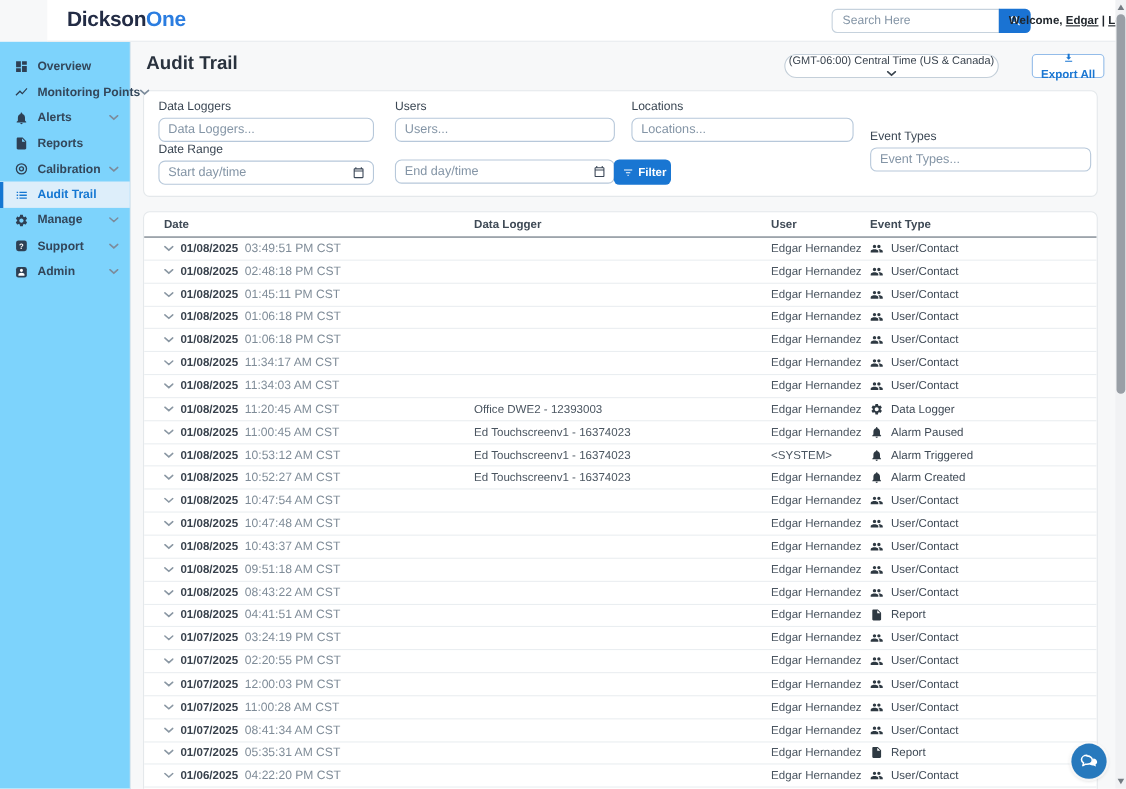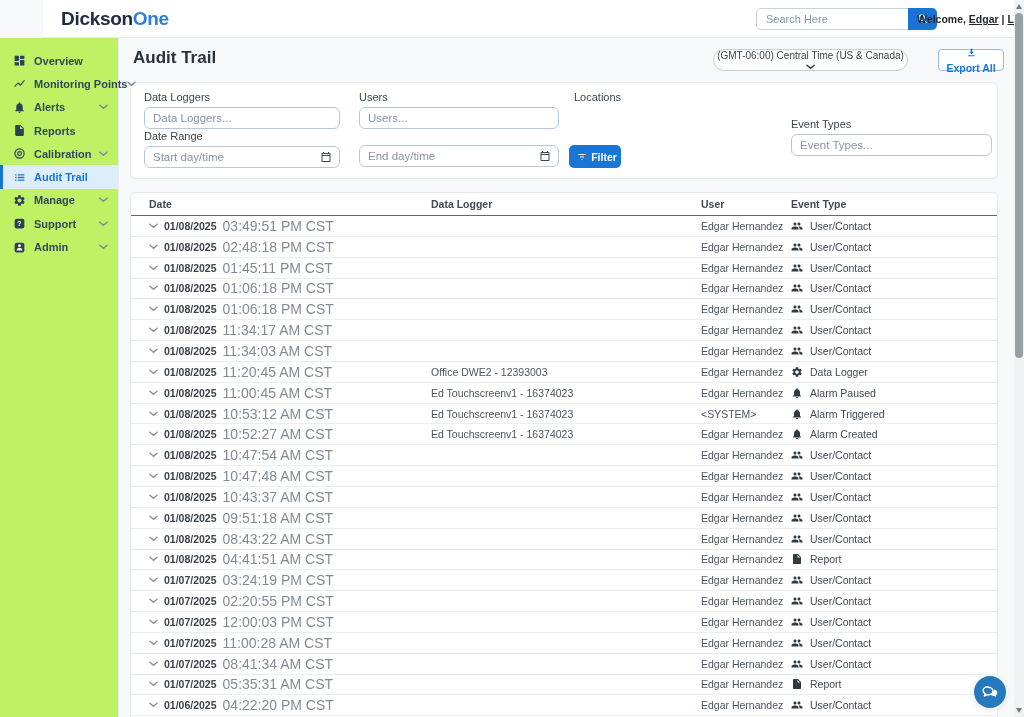--- a/index.html
+++ b/index.html
@@ -15,21 +15,21 @@
   .logo .p1{color:#232c45;} .logo .p2{color:#2b7de0;}
   .search-wrap{position:absolute;left:713px;top:8px;height:22px;display:flex;}
   .search-input{width:153px;height:22px;border:1px solid #c6d2dd;border-radius:5px 0 0 5px;
     padding:0 9px;font-size:11px;color:#37404a;outline:none;}
   .search-input::placeholder{color:#8495a6;}
   .search-btn{width:29px;height:22px;margin-left:-1px;background:#1a73d3;border:none;
     border-radius:0 5px 5px 0;display:flex;align-items:center;justify-content:center;cursor:pointer;}
   .welcome{position:absolute;right:14px;top:13px;font-size:10.5px;font-weight:bold;color:#1f252b;white-space:nowrap;}
   .welcome a{color:#1f252b;text-decoration:underline;cursor:pointer;}
   
-  .sidebar{position:absolute;left:0;top:38px;width:119px;bottom:0;background:#bef264;
+  .sidebar{position:absolute;left:0;top:38px;width:119px;bottom:0;background:#7dd3fc;
     border-right:1px solid #e7eaee;padding-top:11px;z-index:5;}
   .nav-item{height:23.3px;display:flex;align-items:center;padding:0 10px 0 13px;
     font-size:11px;font-weight:bold;color:#33475b;cursor:pointer;position:relative;}
   .nav-item .nav-icon{width:13px;height:13px;margin-right:8px;flex:0 0 13px;color:#2e4054;}
   .nav-item .chev{margin-left:auto;color:#7c8b9b;display:flex;}
   .nav-item.active{background:#ddeefa;color:#1577d2;box-shadow:inset 3px 0 0 #1577d2;}
   .nav-item.active .nav-icon{color:#1577d2;}
   .nav-label{white-space:nowrap;}
   
   .main{position:absolute;left:120px;top:38px;right:10px;bottom:0;overflow:hidden;}
@@ -44,35 +44,35 @@
   .filter-card{position:absolute;left:10px;top:44px;width:868px;height:97px;background:#fff;
     border:1px solid #e4e8eb;border-radius:6px;}
   .fgroup{position:absolute;}
   .fgroup .flabel{display:block;font-size:11px;color:#3b4754;margin-bottom:4px;}
   .fgroup input{width:100%;height:22px;border:1px solid #b7c8da;border-radius:6px;padding:0 8px;
     font-size:11.5px;color:#37424e;outline:none;background:#fff;}
   .fgroup input::placeholder{color:#8495a6;}
   .date-wrap{position:relative;}
   .date-wrap input{padding-right:26px;}
   .date-wrap .cal{position:absolute;right:8px;top:5px;color:#3c4858;display:flex;}
-  .filter-btn{position:absolute;left:438px;top:62px;width:52px;height:23px;background:#1976d2;
+  .filter-btn{position:absolute;left:427px;top:62px;width:52px;height:23px;background:#1976d2;
     border:none;border-radius:5px;color:#fff;font-size:10.5px;font-weight:bold;
     display:flex;align-items:center;justify-content:center;gap:4px;cursor:pointer;padding-left:10px;}
   
   .table-card{position:absolute;left:10px;top:154px;width:868px;height:620px;background:#fff;
     border:1px solid #e4e8eb;border-radius:6px 6px 0 0;overflow:hidden;}
   .t-head{display:grid;grid-template-columns:282px 270px 90px 1fr;padding-left:18px;height:23px;
     align-items:center;border-bottom:1px solid #5d6974;}
   .t-head .th{font-size:10.5px;font-weight:bold;color:#3f4a56;}
   .t-row{display:grid;grid-template-columns:282px 270px 90px 1fr;padding-left:18px;height:20.85px;
     align-items:center;border-bottom:1px solid #eaeef1;cursor:pointer;}
   .cell-date{display:flex;align-items:center;gap:6px;}
   .row-chev{color:#8a97a3;display:flex;cursor:pointer;}
   .d-date{font-size:10.5px;font-weight:bold;color:#39424d;}
-  .d-time{font-size:14px;color:#7f8c98;}
+  .d-time{font-size:11px;color:#7f8c98;}
   .cell-logger,.cell-user{font-size:10.5px;color:#4a5560;}
   .cell-event{display:flex;align-items:center;gap:7px;font-size:10.5px;color:#3f4a56;}
   .event-icon{width:12px;height:12px;display:none;color:#2e3942;}
   .evt-users .icon-users{display:block;}
   .evt-gear .icon-gear{display:block;}
   .evt-bell .icon-bell{display:block;}
   .evt-report .icon-report{display:block;}
   
   .scrollbar{position:absolute;right:0;top:0;width:10px;height:717px;background:#f1f2f4;z-index:20;}
   .sb-arrow{position:absolute;left:2px;width:0;height:0;border-left:3px solid transparent;border-right:3px solid transparent;}
@@ -224,20 +224,21 @@
     <div class="fgroup" style="left:13px;top:8px;width:196px;">
       <span class="flabel">Data Loggers</span>
       <input placeholder="Data Loggers..." style="">
     </div>
     <div class="fgroup" style="left:228px;top:8px;width:200px;">
       <span class="flabel">Users</span>
       <input placeholder="Users..." style="">
     </div>
     <div class="fgroup" style="left:443px;top:8px;width:202px;">
       <span class="flabel">Locations</span>
+      <input placeholder="Locations..." style="">
     </div>
     <div class="fgroup" style="left:660px;top:8px;width:201px;margin-top:27px;">
       <span class="flabel">Event Types</span>
       <input placeholder="Event Types..." style="">
     </div>
 
     <div class="fgroup" style="left:228px;top:62px;width:200px;">
       <div class="date-wrap">
         <input placeholder="End day/time" style="">
         <span class="cal">

